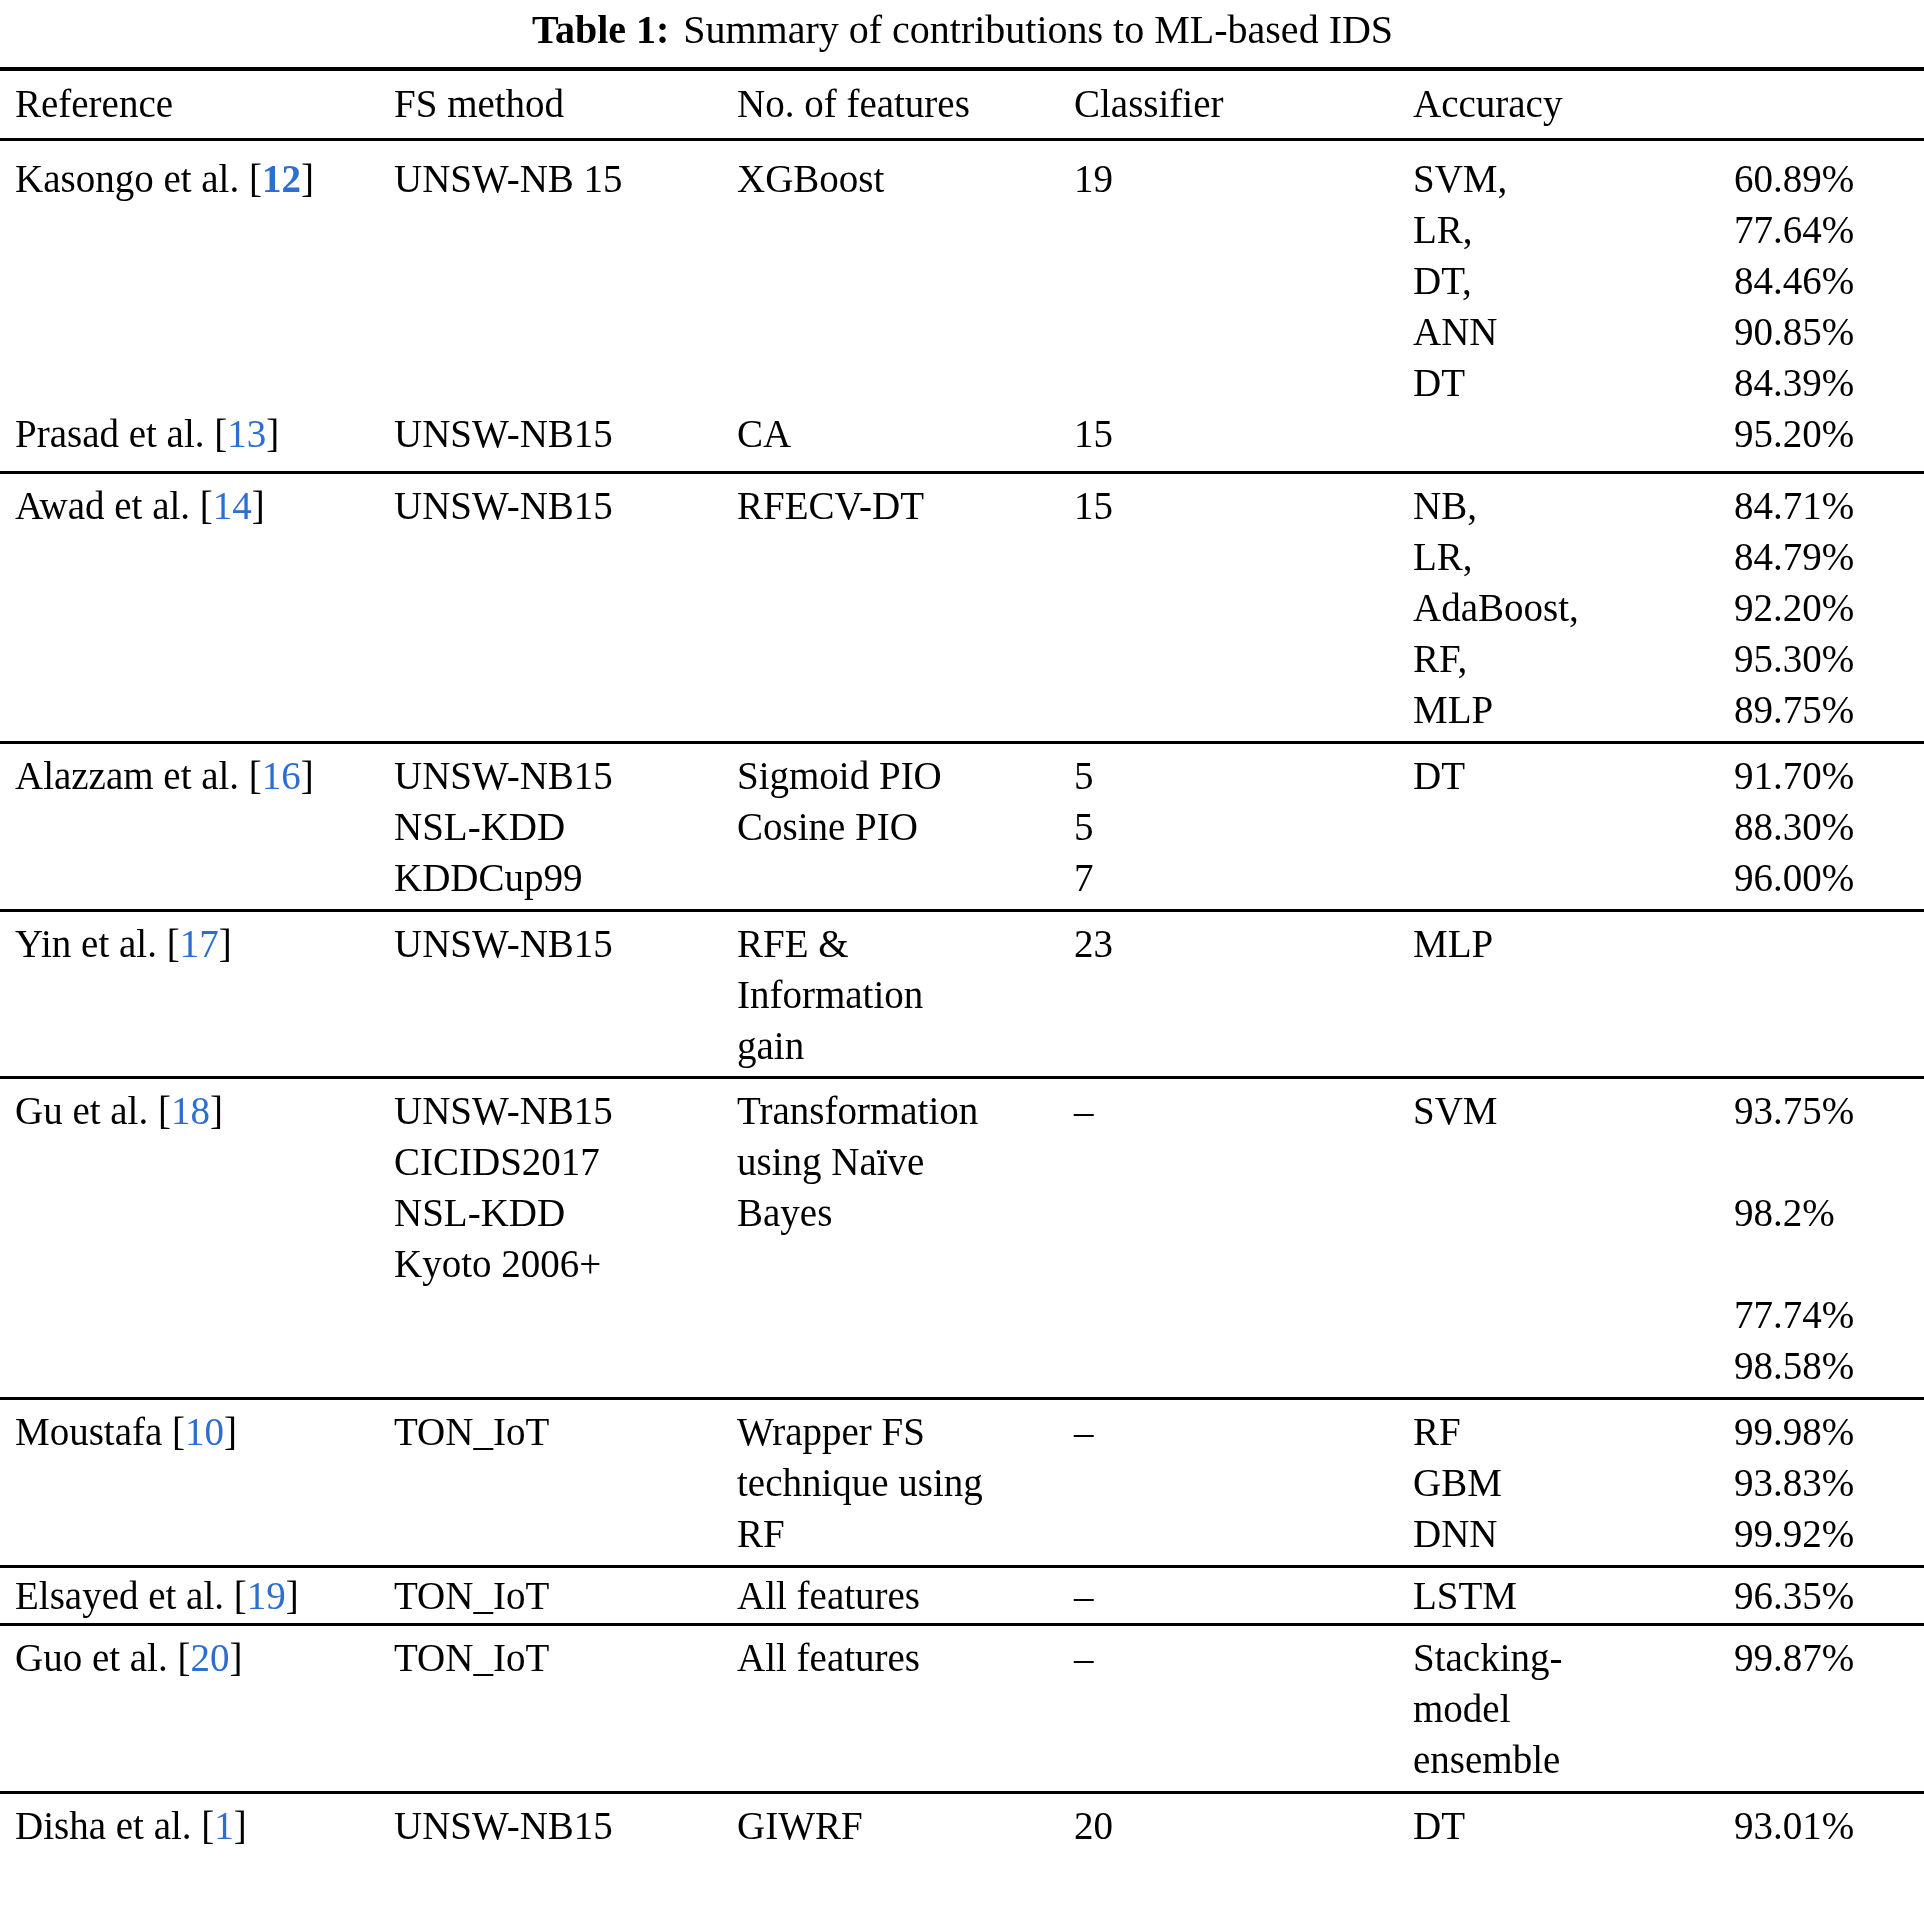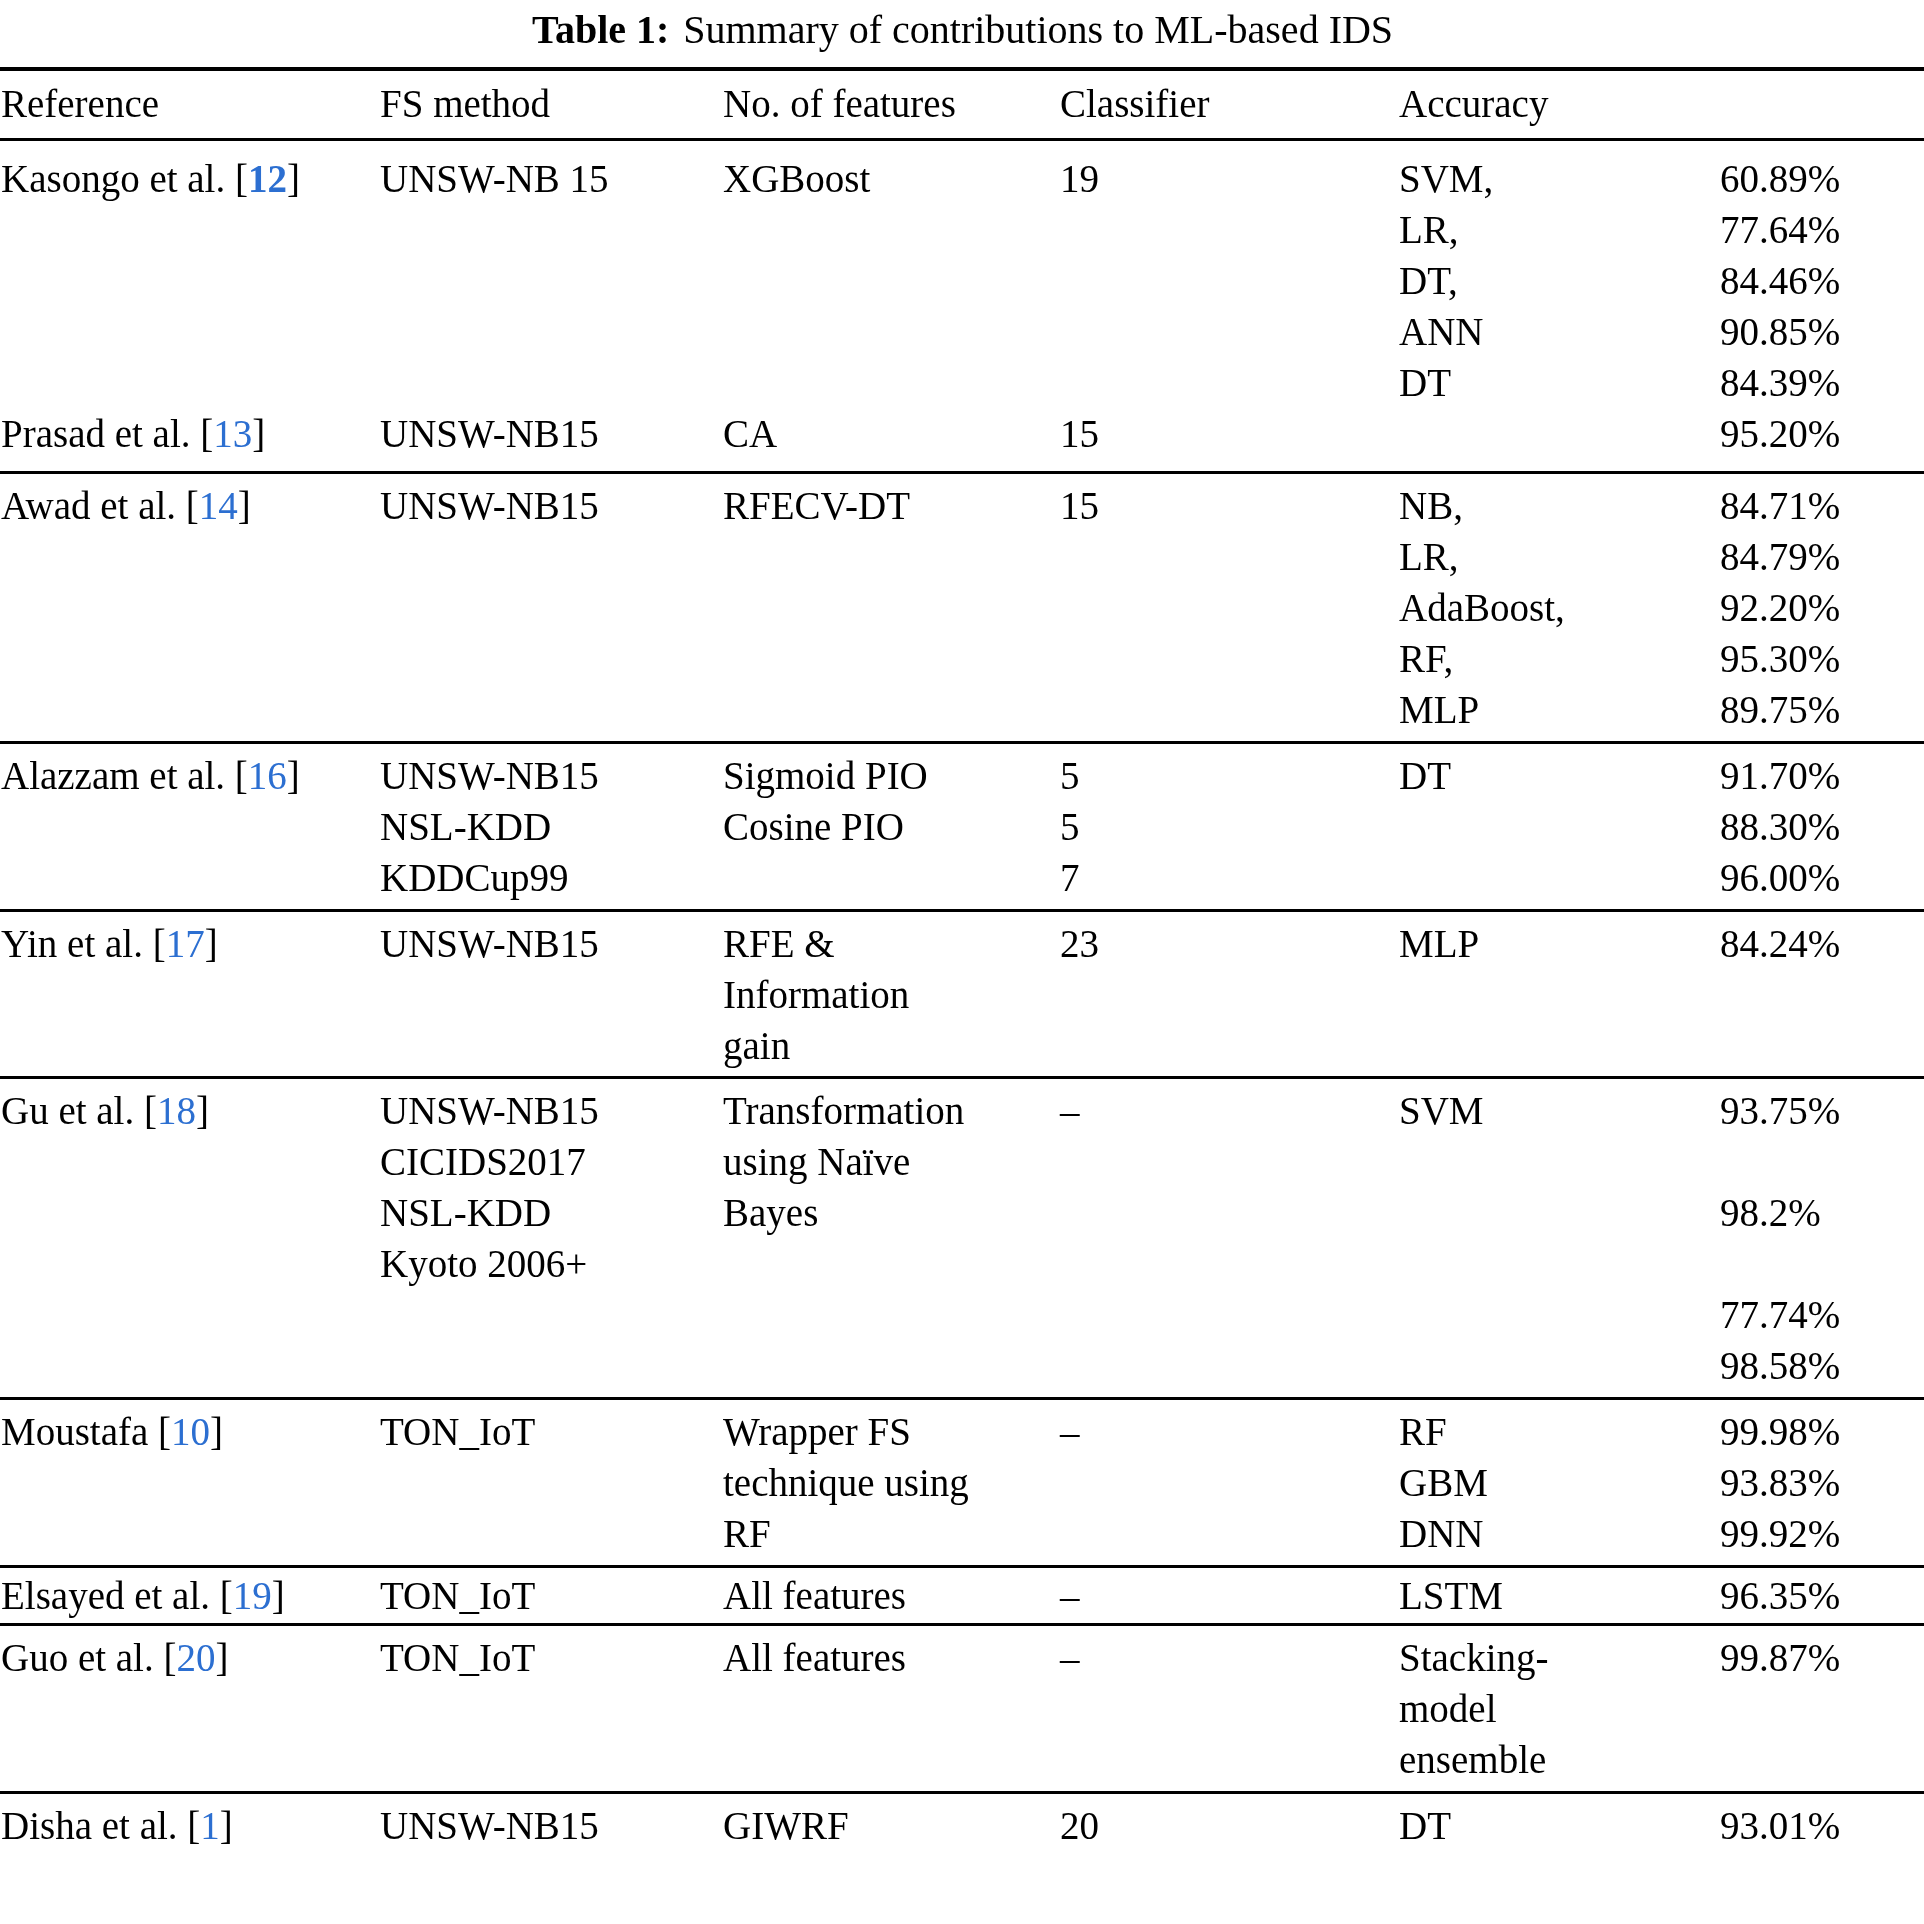--- a/index.html
+++ b/index.html
@@ -23,21 +23,21 @@
   .tbl {
     border-top: 4.9px solid #000;
     border-bottom: 4.9px solid #000;
   }
 
   .row {
     display: grid;
     grid-template-columns: 379px 343px 337px 339px 321px 1fr;
   }
 
-  .cell { padding-left: 1px; min-width: 0; }
+  .cell { padding-left: 15px; min-width: 0; }
 
   .line {
     height: 51px;
     line-height: 51px;
     font-size: 39px;
     white-space: nowrap;
   }
 
   .header-row {
     padding: 6.9px 0 9.9px 0;
@@ -197,23 +197,20 @@
             <div class="line">RFE &amp;</div>
             <div class="line">Information</div>
             <div class="line">gain</div>
           </div>
           <div class="cell">
             <div class="line">23</div>
           </div>
           <div class="cell">
             <div class="line">MLP</div>
           </div>
-          <div class="cell">
-            <div class="line">84.24%</div>
-          </div>
         </div>
         <div class="row section">
           <div class="cell">
             <div class="line">Gu et al. [<span class="cite" style="color: rgb(44, 111, 209);">18</span>]</div>
           </div>
           <div class="cell">
             <div class="line">UNSW-NB15</div>
             <div class="line">CICIDS2017</div>
             <div class="line">NSL-KDD</div>
             <div class="line">Kyoto 2006+</div>

